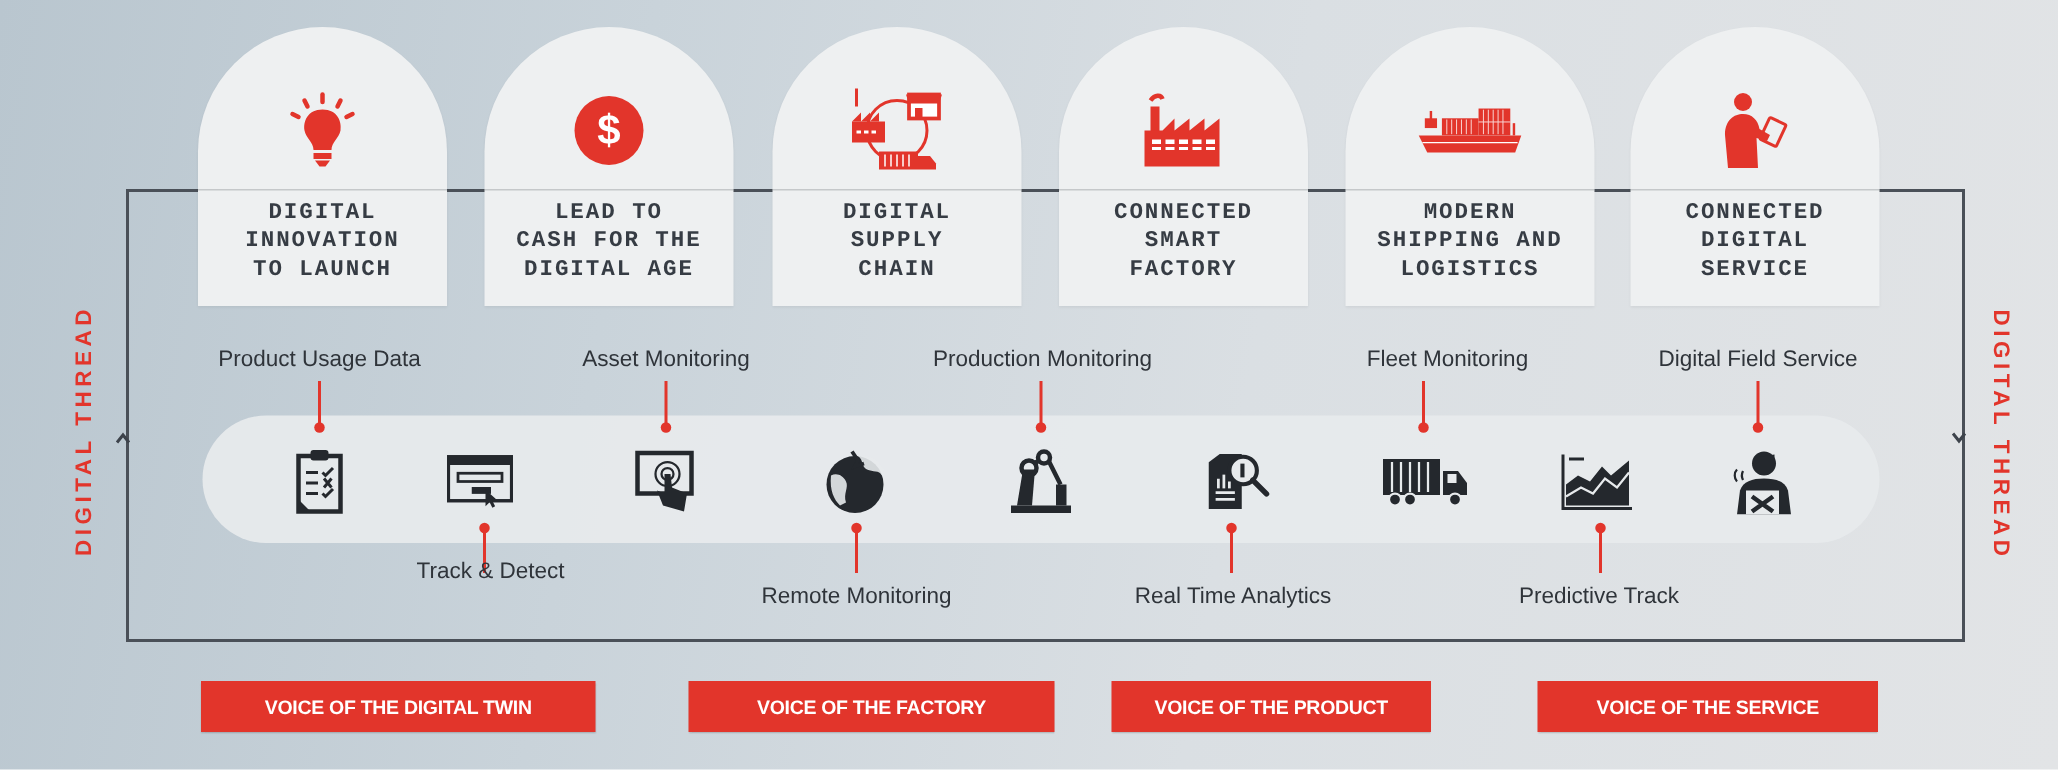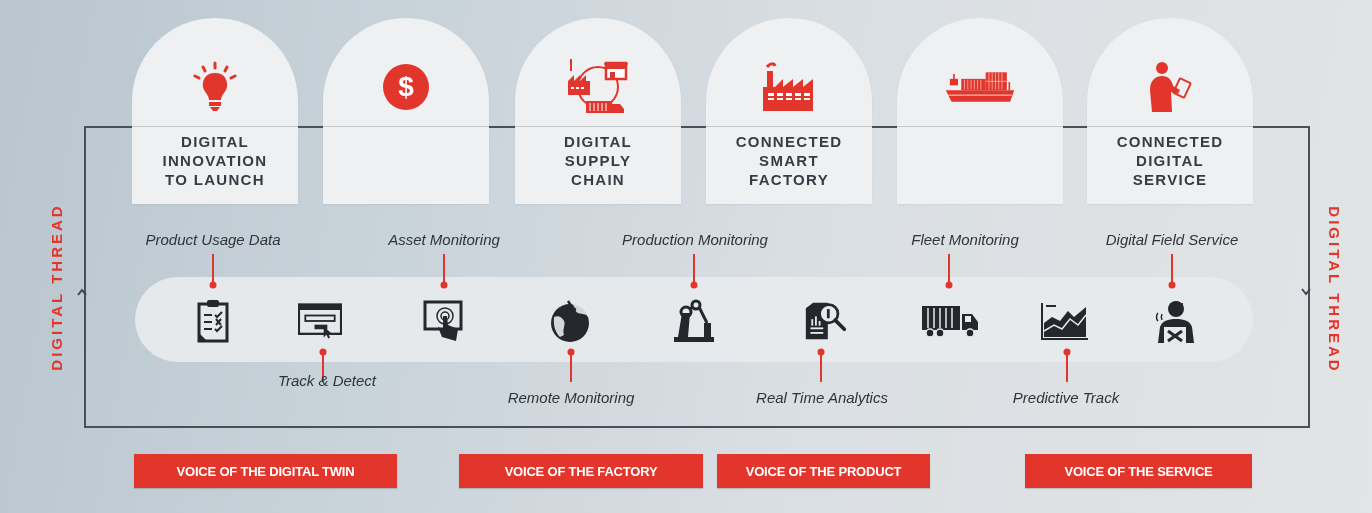--- a/index.html
+++ b/index.html
@@ -25,30 +25,31 @@
   .arch {
     position: absolute; top: 18px; width: 166px; height: 186px;
     background: #eef0f1; border-radius: 83px 83px 0 0;
     box-shadow: 0 1px 2px rgba(0,0,0,0.06);
   }
   .arch .icon { position: absolute; left: 50%; top: 40px; transform: translateX(-50%); width: 70px; height: 58px; display: flex; align-items: center; justify-content: center; }
   .arch .title {
     position: absolute; left: 0; right: 0; top: 114px; text-align: center;
     color: #363c44; font-weight: bold; font-size: 15px; line-height: 19px; letter-spacing: 1.3px;
     white-space: pre-line;
+    font-family: Liberation Mono, monospace;
   }
   .arch .seam { position: absolute; left: 0; right: 0; top: 108px; height: 1px; background: rgba(74,80,88,0.25); }
 
   .pill {
     position: absolute; left: 135px; top: 277px; width: 1118px; height: 85px;
     background: #e7eaec; border-radius: 43px; opacity: 0.95;
   }
   .pill-icon { position: absolute; top: 299px; width: 44px; height: 44px; display: flex; align-items: center; justify-content: center; }
   .label {
-    position: absolute; font-size: 15px; color: #2f343a; white-space: nowrap; transform: translateX(-50%); font-style: italic;
+    position: absolute; font-size: 15px; color: #2f343a; white-space: nowrap; transform: translateX(-50%);
   }
   .tick { position: absolute; width: 2px; background: #e2352b; transform: translateX(-50%); }
   .dot { position: absolute; width: 7px; height: 7px; border-radius: 50%; background: #e2352b; transform: translate(-50%,-50%); }
 
   .voice {
     position: absolute; top: 454px; height: 34px; background: #e2352b; color: #fff;
     font-weight: bold; font-size: 13px; display: flex; align-items: center; justify-content: center;
     letter-spacing: -0.2px; box-shadow: 0 1px 1px rgba(0,0,0,0.15);
   }
 </style>
@@ -87,20 +88,23 @@
 </div>
 
 <div class="arch" style="left:323px">
   <div class="icon">
     <svg width="48" height="48" viewBox="0 0 48 48">
       <circle cx="24" cy="24" r="23" fill="#e2352b"></circle>
       <text x="24" y="33" text-anchor="middle" font-family="Liberation Sans, sans-serif" font-weight="bold" font-size="28" fill="#fff">$</text>
     </svg>
   </div>
   <div class="seam"></div>
+  <div class="title">LEAD TO
+CASH FOR THE
+DIGITAL AGE</div>
 </div>
 
 <div class="arch" style="left:515px">
   <div class="icon">
     <svg width="64" height="60" viewBox="0 0 64 60">
       <circle cx="32" cy="30" r="20" fill="none" stroke="#e2352b" stroke-width="2"></circle>
       <rect x="2" y="24" width="22" height="14" fill="#e2352b"></rect>
         <path d="M2 24 L8 18 L8 24 L14 18 L14 24 L20 18 L20 24" fill="#e2352b"></path>
       <rect x="4" y="2" width="2" height="12" fill="#e2352b"></rect>
       <g fill="#fff">
@@ -174,20 +178,23 @@
           <line x1="66" y1="3" x2="66" y2="23"></line>
           <line x1="70" y1="3" x2="70" y2="23"></line>
         <line x1="50" y1="13" x2="76" y2="13"></line>
       </g>
       <rect x="78" y="14" width="2" height="10" fill="#e2352b"></rect>
       <path d="M1 24 L85 24 L80 38 L8 38 Z" fill="#e2352b"></path>
       <line x1="4" y1="30" x2="82" y2="30" stroke="#fff" stroke-width="1"></line>
     </svg>
   </div>
   <div class="seam"></div>
+  <div class="title">MODERN
+SHIPPING AND
+LOGISTICS</div>
 </div>
 
 <div class="arch" style="left:1087px">
   <div class="icon">
     <svg width="48" height="54" viewBox="0 0 48 54">
       <circle cx="16" cy="8" r="6" fill="#e2352b"></circle>
       <path d="M6 52 L4 30 C4 20 10 16 16 16 C22 16 26 20 27 26 L34 30 L32 34 L25 32 L26 52 Z" fill="#e2352b"></path>
       <rect x="30" y="20" width="12" height="16" rx="1" transform="rotate(25 36 28)" fill="none" stroke="#e2352b" stroke-width="2"></rect>
     </svg>
   </div>
@@ -334,14 +341,14 @@
     <path d="M16 6 C18 1 28 1 29 8 L29 4 Z" fill="#24282d"></path>
     <path d="M4 14 C2 16 2 20 4 22 M8 15 C7 17 7 19 8 21" fill="none" stroke="#24282d" stroke-width="1.5"></path>
     <path d="M4 44 L6 28 C8 22 14 20 22 20 C30 20 36 22 38 28 L40 44 Z" fill="#24282d"></path>
     <rect x="10" y="28" width="22" height="16" fill="#e7eaec"></rect>
     <path d="M14 32 L28 42 M28 32 L14 42" stroke="#24282d" stroke-width="3"></path>
   </svg>
 </div>
 
 <div class="voice" style="left:134px; width:263px">VOICE OF THE DIGITAL TWIN</div>
 <div class="voice" style="left:459px; width:244px">VOICE OF THE FACTORY</div>
-<div class="voice" style="left:717px; width:213px">VOICE OF THE PRODUCT</div>
+<div class="voice" style="left:741px; width:213px">VOICE OF THE PRODUCT</div>
 <div class="voice" style="left:1025px; width:227px">VOICE OF THE SERVICE</div>
 
 </body></html>

